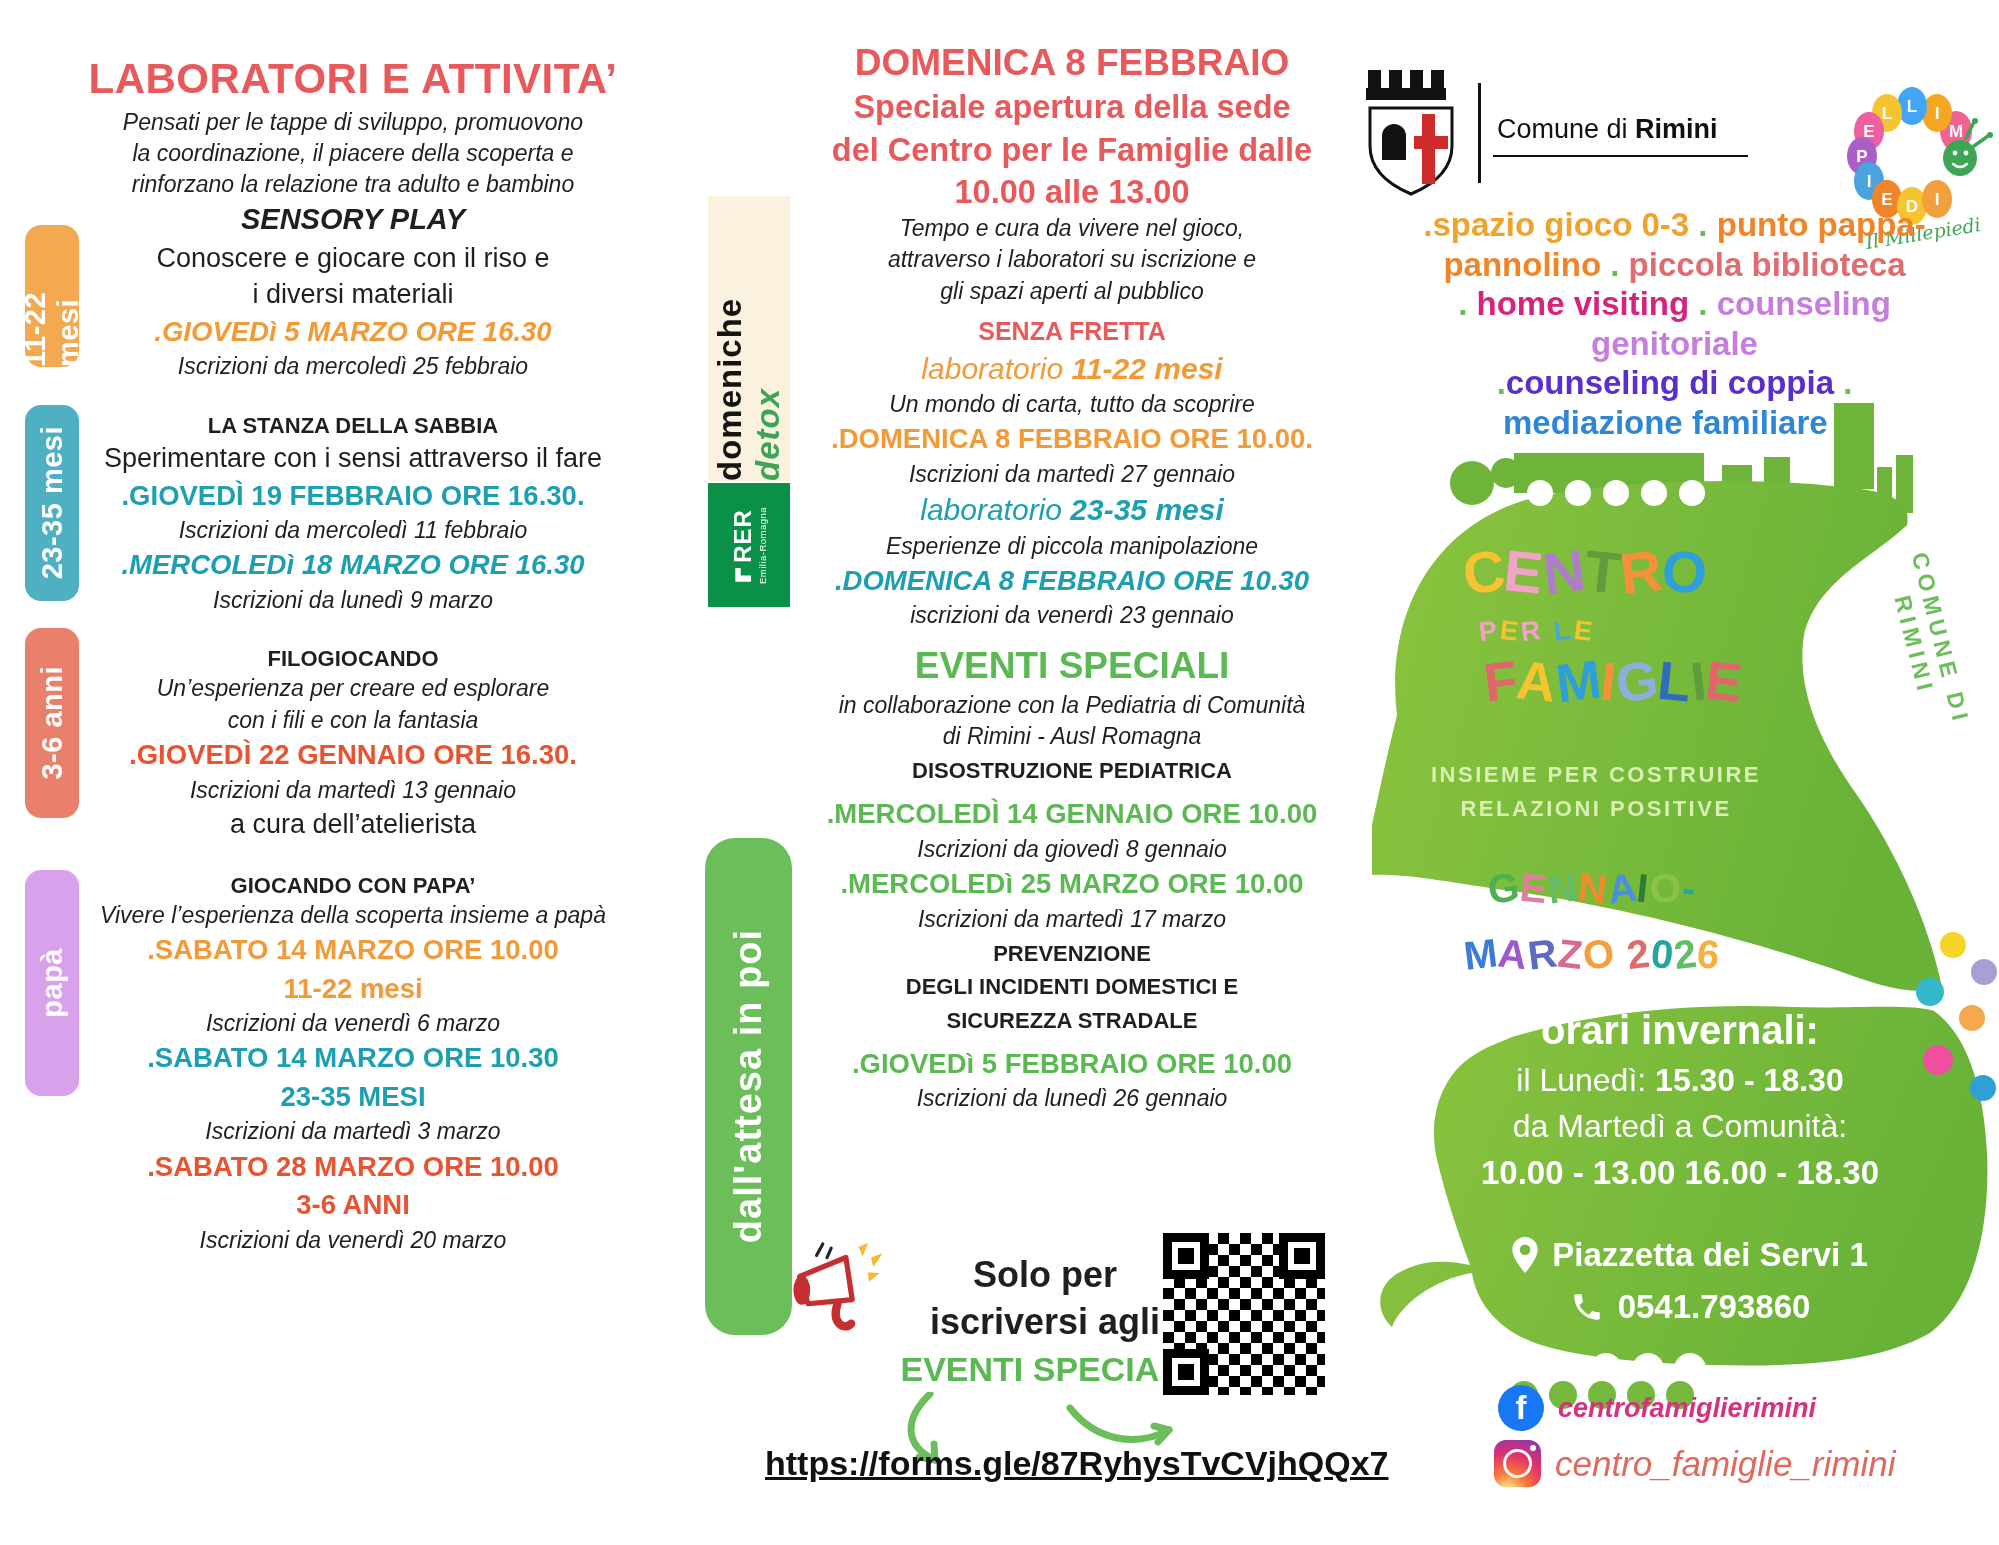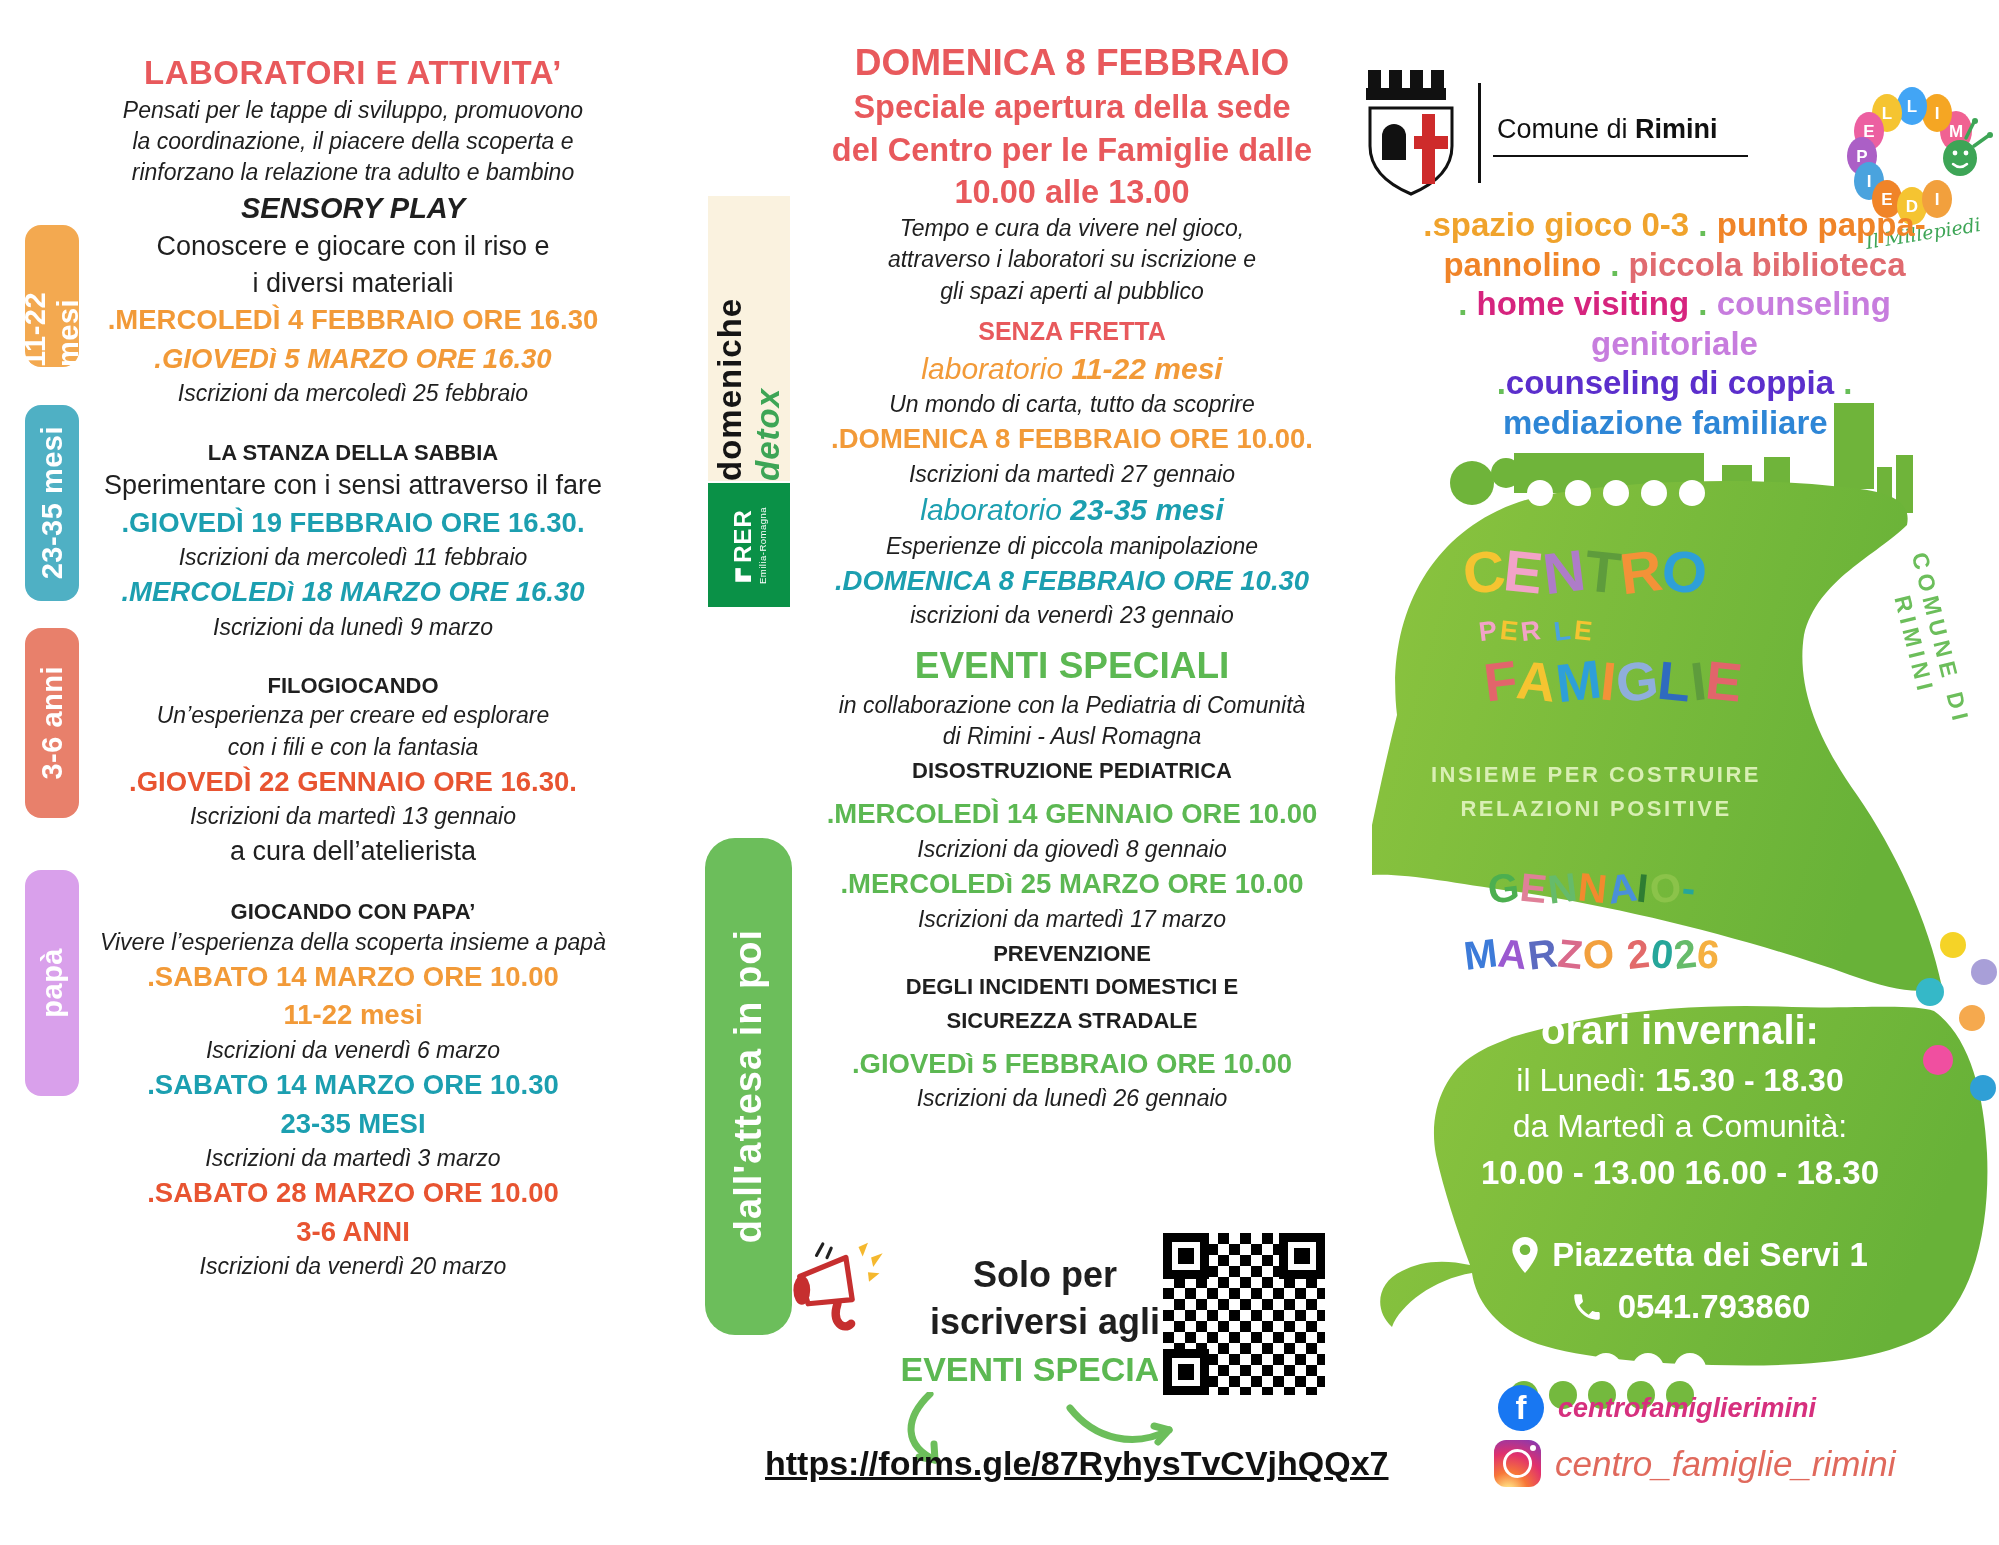--- a/index.html
+++ b/index.html
@@ -10,21 +10,21 @@
   
   .vtab{position:absolute;left:25px;width:54px;border-radius:16px;display:flex;align-items:center;justify-content:center;color:#fff;font-weight:bold;font-size:29px;letter-spacing:.5px}
   #tab0{top:225px;height:142px;background:#F3A950}
   #tab1{top:405px;height:196px;background:#4FB0C4}
   #tab2{top:628px;height:190px;background:#E8806B}
   #tab3{top:870px;height:226px;background:#D9A0EB}
   
   .col{position:absolute;text-align:center}
   #col-left{left:58px;top:52px;width:590px}
   #col-mid{left:782px;top:40px;width:580px}
-  .t-title{color:#E8595C;font-weight:bold;font-size:33px;line-height:1.3;letter-spacing:.5px}
+  .t-title{color:#E8595C;font-weight:bold;font-size:42px;line-height:1.3;letter-spacing:.5px}
   .t-it{font-style:italic;font-size:23px;line-height:1.36}
   .t-reg{font-size:27px;line-height:1.36}
   .t-h{font-weight:bold;font-size:22px;line-height:1.33;margin-top:4px}
   .t-hit{font-weight:bold;font-style:italic;font-size:29px;line-height:1.35}
   .d{font-weight:bold;font-size:27.5px;line-height:1.4}
   .i{font-style:italic}
   .c-orange{color:#F29A38}.c-teal{color:#1C9FB0}.c-red{color:#E85431}.c-green{color:#5CB852}
   .gap{height:24px}
   .gap-s{height:10px}
   .m-title{font-size:37px;font-weight:bold;color:#E8595C;line-height:1.25}
@@ -120,21 +120,20 @@
     </div>
 
   <div class="col" id="col-left">
     <div class="t-title">LABORATORI E ATTIVITA’</div>
     <div class="t-it">Pensati per le tappe di sviluppo, promuovono</div>
     <div class="t-it">la coordinazione, il piacere della scoperta e</div>
     <div class="t-it">rinforzano la relazione tra adulto e bambino</div>
     <div class="t-hit">SENSORY PLAY</div>
     <div class="t-reg">Conoscere e giocare con il riso e</div>
     <div class="t-reg">i diversi materiali</div>
-    <div class="d c-orange">.MERCOLEDÌ 4 FEBBRAIO ORE 16.30</div>
     <div class="d c-orange i">.GIOVEDì 5 MARZO ORE 16.30</div>
     <div class="t-it">Iscrizioni da mercoledì 25 febbraio</div>
     <div class="gap"></div>
     <div class="t-h">LA STANZA DELLA SABBIA</div>
     <div class="t-reg">Sperimentare con i sensi attraverso il fare</div>
     <div class="d c-teal">.GIOVEDÌ 19 FEBBRAIO ORE 16.30.</div>
     <div class="t-it">Iscrizioni da mercoledì 11 febbraio</div>
     <div class="d c-teal i">.MERCOLEDì 18 MARZO ORE 16.30</div>
     <div class="t-it">Iscrizioni da lunedì 9 marzo</div>
     <div class="gap"></div>

